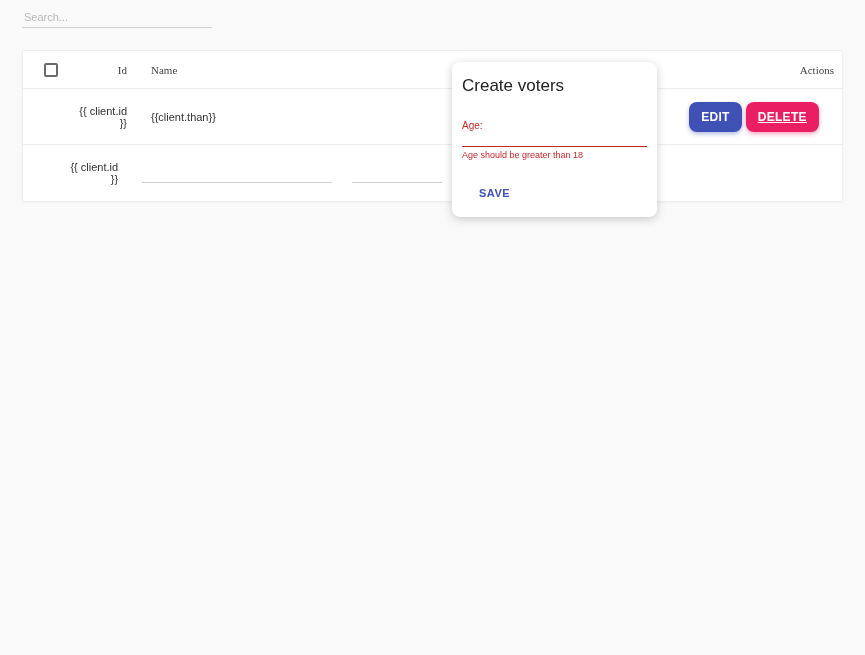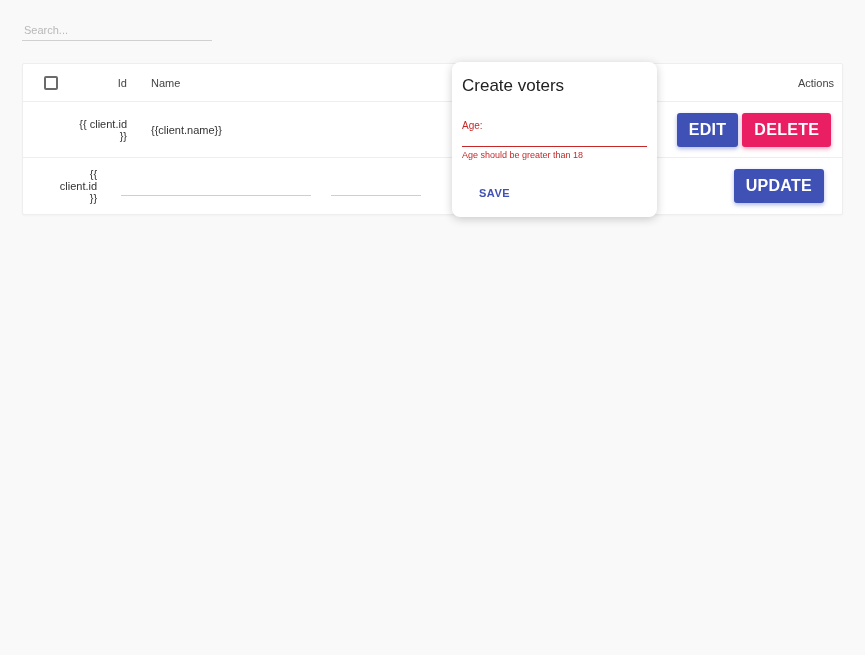--- a/index.html
+++ b/index.html
@@ -6,21 +6,21 @@
   html, body { width: 865px; height: 655px; }
   body {
     background: #f9f9fa;
     font-family: Arial, Helvetica, sans-serif;
     font-size: 12px;
     color: #333;
     position: relative;
   }
 
   
-  .search-wrap { padding: 20px 0 0 22px; }
+  .search-wrap { padding: 7px 0 0 22px; }
   .search-input {
     width: 190px;
     border: none;
     border-bottom: 1px solid #d0d0d0;
     background: transparent;
     font-size: 11px;
     padding: 4px 2px;
     outline: none;
     color: #444;
   }
@@ -34,50 +34,50 @@
     border-radius: 2px;
     box-shadow: 0 1px 2px rgba(0,0,0,0.03);
   }
   .row {
     display: flex;
     align-items: center;
     border-bottom: 1px solid #eee;
     min-height: 38px;
     padding: 0 8px;
   }
-  .row.header { font-size: 11px; color: #444; }
+  .row.header { font-size: 11px; color: #444; font-family: Liberation Serif, serif; }
   .row.data { min-height: 56px; justify-content: center; }
   .row:last-child { border-bottom: none; }
 
   .col-check { width: 40px; display:flex; justify-content:center; }
   .col-id { width: 80px; text-align: right; padding-right: 24px; font-size: 11px; }
   .col-name { flex: 1; font-size: 11px; }
   .col-gap { width: 260px; }
   .col-percentage { width: 150px; text-align: center; font-size: 11px; }
   .col-actions { width: 160px; display: flex; justify-content: center; gap: 4px; }
 
   .checkbox {
     width: 14px; height: 14px;
     border: 2px solid #6b6b6b;
     border-radius: 2px;
     background: #fff;
   }
 
   .btn {
     border: none;
-    border-radius: 3px;
+    border-radius: 8px;
     color: #fff;
-    font-size: 16px;
+    font-size: 12px;
     font-weight: 600;
     padding: 8px 12px;
     cursor: pointer;
     letter-spacing: 0.3px;
   }
   .btn-primary { background: #3f51b5; box-shadow: 0 2px 4px rgba(63,81,181,0.4); }
-  .btn-danger  { background: #e91e63; box-shadow: 0 2px 4px rgba(233,30,99,0.4); }
+  .btn-danger  { background: #e91e63; box-shadow: 0 2px 4px rgba(233,30,99,0.4); text-decoration: underline; }
 
   .inline-input {
     width: 190px;
     border: none;
     border-bottom: 1px solid #cfcfcf;
     background: transparent;
     font-size: 11px;
     padding: 3px 2px;
     margin-right: 20px;
   }
@@ -163,41 +163,38 @@
     <div class="col-gap"></div>
     <div class="col-percentage">Percentage</div>
     <div class="col-actions" style="justify-content:flex-end;">
       <span>Actions</span>
     </div>
   </div>
 
   <div class="row data">
     <div class="col-check"></div>
     <div class="col-id">{{ client.id }}</div>
-    <div class="col-name">{{client.name}}</div>
+    <div class="col-name">{{client.than}}</div>
     <div class="col-gap"></div>
     <div class="col-percentage">ntage | percentage}}</div>
     <div class="col-actions">
       <button class="btn btn-primary">EDIT</button>
       <button class="btn btn-danger">DELETE</button>
     </div>
   </div>
 
   <div class="row data">
     <div class="col-check"></div>
     <div class="col-id">{{ client.id }}</div>
     <div class="col-name" style="display:flex;">
       <input class="inline-input" type="text" value="" style="">
       <input class="inline-input" type="text" style="width: 90px;" value="">
     </div>
     <div class="col-gap"></div>
     <div class="col-percentage"></div>
-    <div class="col-actions">
-      <button class="btn btn-primary">UPDATE</button>
-    </div>
   </div>
 
 </div>
 
 <div class="dialog">
   <div class="dialog-title">Create voters</div>
 
 
   <div class="field">
     <span class="field-label">Age:</span>

